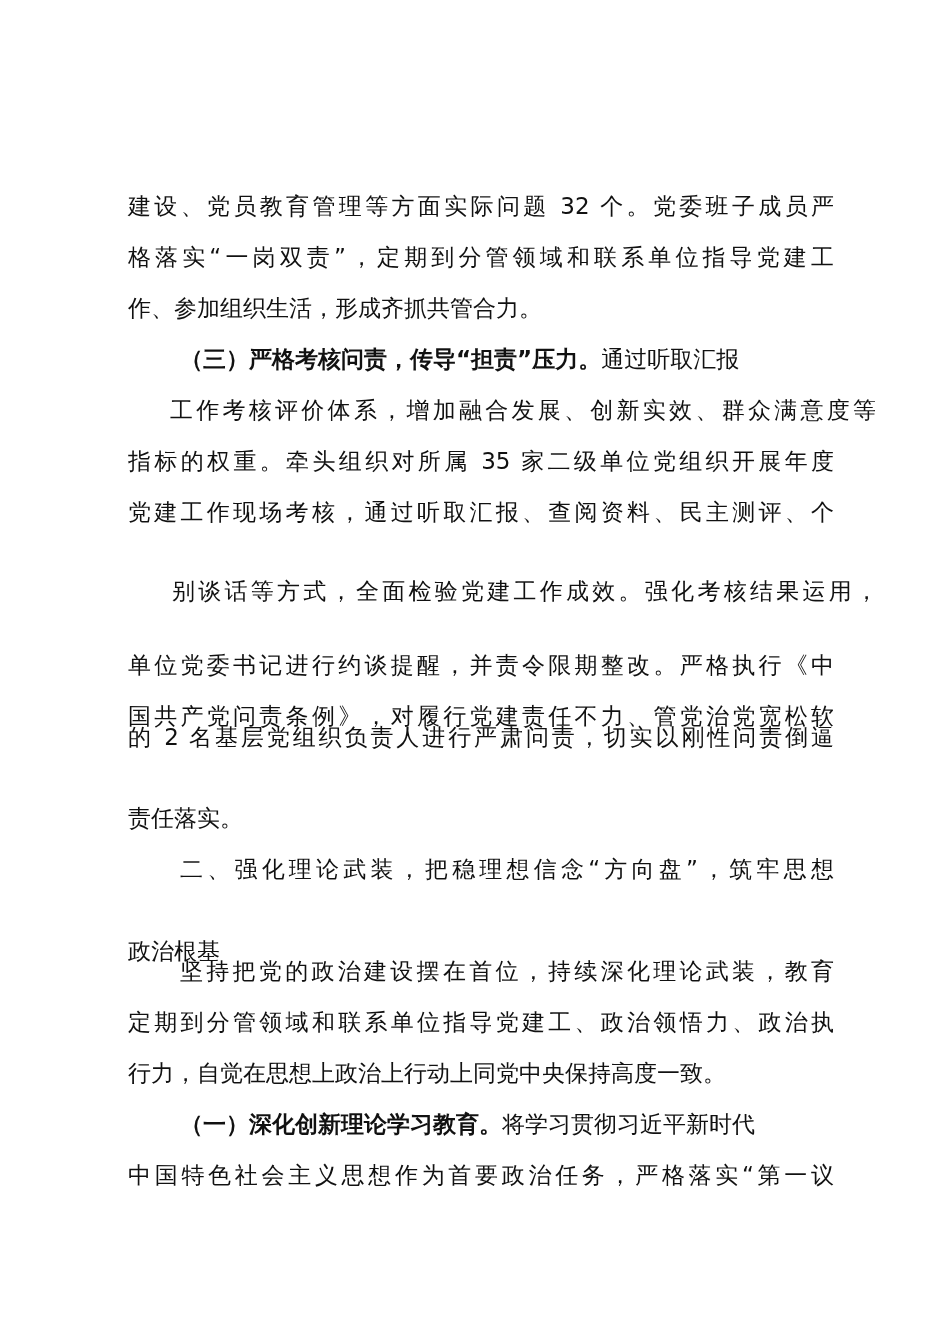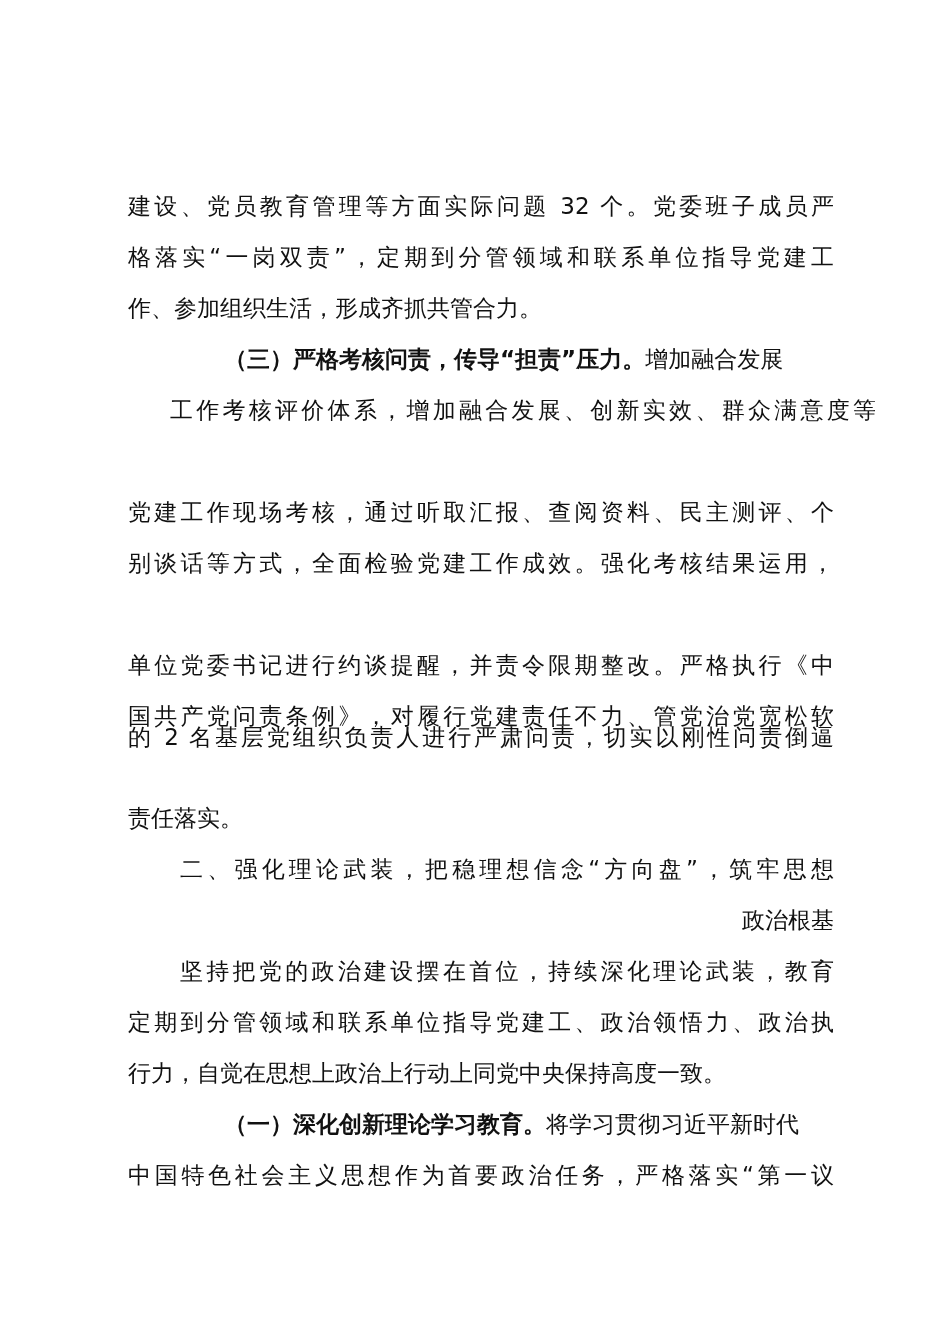--- a/index.html
+++ b/index.html
@@ -3,44 +3,45 @@
 <meta charset="utf-8">
 <style>
   html, body { margin:0; padding:0; background:#ffffff; }
   body { width:950px; height:1344px; position:relative; overflow:hidden;
          font-family:"DejaVu Sans", "Liberation Sans", sans-serif; color:#111111; }
   .page { position:absolute; left:0; top:0; width:950px; height:1344px; background:#ffffff; }
   .line { position:absolute; left:128px; width:706px; font-size:23px; line-height:34px;
           white-space:nowrap; letter-spacing:0px; }
   .justify { text-align:justify; text-align-last:justify; }
   .indent { left:180px; width:654px; }
-  .b { font-weight:bold;margin-left:44px; }
+  .b { font-weight:bold; }
 </style>
 </head>
 <body>
 
 <div class="page">
   <div class="line justify" style="top:189px;">建设、党员教育管理等方面实际问题 32 个。党委班子成员严</div>
   <div class="line justify" style="top:240px;">格落实“一岗双责”，定期到分管领域和联系单位指导党建工</div>
   <div class="line" style="top:291px;">作、参加组织生活，形成齐抓共管合力。</div>
 
   <div class="line indent" style="top:342px; left:180px;">
-    <span class="b">（三）严格考核问责，传导“担责”压力。</span><span>增加融合发展</span>
+    <span class="b">（三）严格考核问责，传导“担责”压力。</span><span>通过听取汇报</span>
   </div>
 
   <div class="line justify" style="top:393px;margin-left:42px;">工作考核评价体系，增加融合发展、创新实效、群众满意度等</div>
+  <div class="line justify" style="top:444px;">指标的权重。牵头组织对所属 35 家二级单位党组织开展年度</div>
   <div class="line justify" style="top:495px;">党建工作现场考核，通过听取汇报、查阅资料、民主测评、个</div>
-  <div class="line justify" style="top:546px;">别谈话等方式，全面检验党建工作成效。强化考核结果运用，</div>
+  <div class="line justify" style="top:574px;margin-left:44px;">别谈话等方式，全面检验党建工作成效。强化考核结果运用，</div>
   <div class="line justify" style="top:648px;">单位党委书记进行约谈提醒，并责令限期整改。严格执行《中</div>
   <div class="line justify" style="top:699px;">国共产党问责条例》，对履行党建责任不力、管党治党宽松软</div>
   <div class="line justify" style="top:720px;">的 2 名基层党组织负责人进行严肃问责，切实以刚性问责倒逼</div>
   <div class="line" style="top:801px;">责任落实。</div>
 
   <div class="line indent justify" style="top:852px;">二、强化理论武装，把稳理想信念“方向盘”，筑牢思想</div>
-  <div class="line" style="top:903px;text-align:right;">政治根基</div>
+  <div class="line" style="top:934px;">政治根基</div>
 
   <div class="line indent justify" style="top:954px;">坚持把党的政治建设摆在首位，持续深化理论武装，教育</div>
   <div class="line justify" style="top:1005px;">定期到分管领域和联系单位指导党建工、政治领悟力、政治执</div>
   <div class="line" style="top:1056px;">行力，自觉在思想上政治上行动上同党中央保持高度一致。</div>
 
   <div class="line indent" style="top:1107px; left:180px;">
     <span class="b">（一）深化创新理论学习教育。</span><span>将学习贯彻习近平新时代</span>
   </div>
   <div class="line justify" style="top:1158px;">中国特色社会主义思想作为首要政治任务，严格落实“第一议</div>
 </div>

